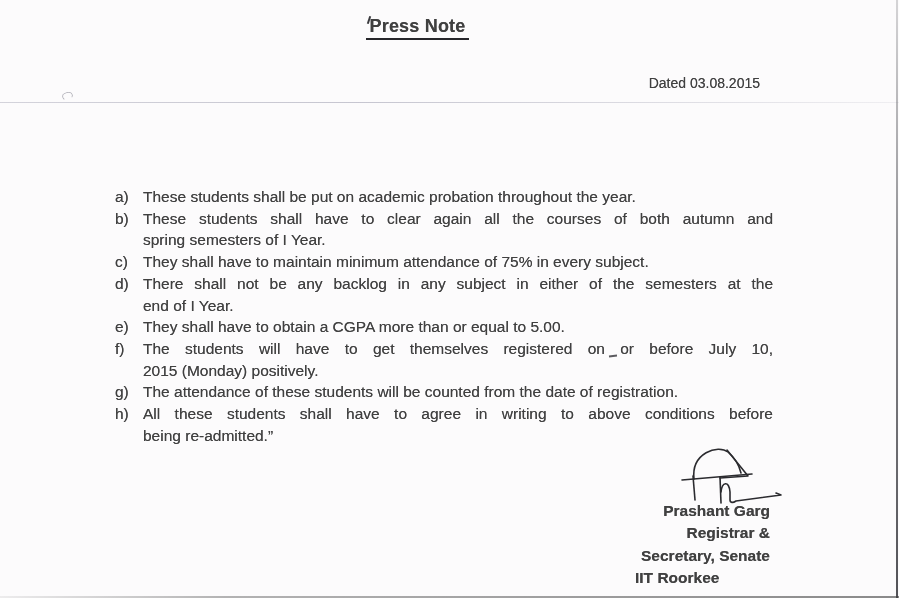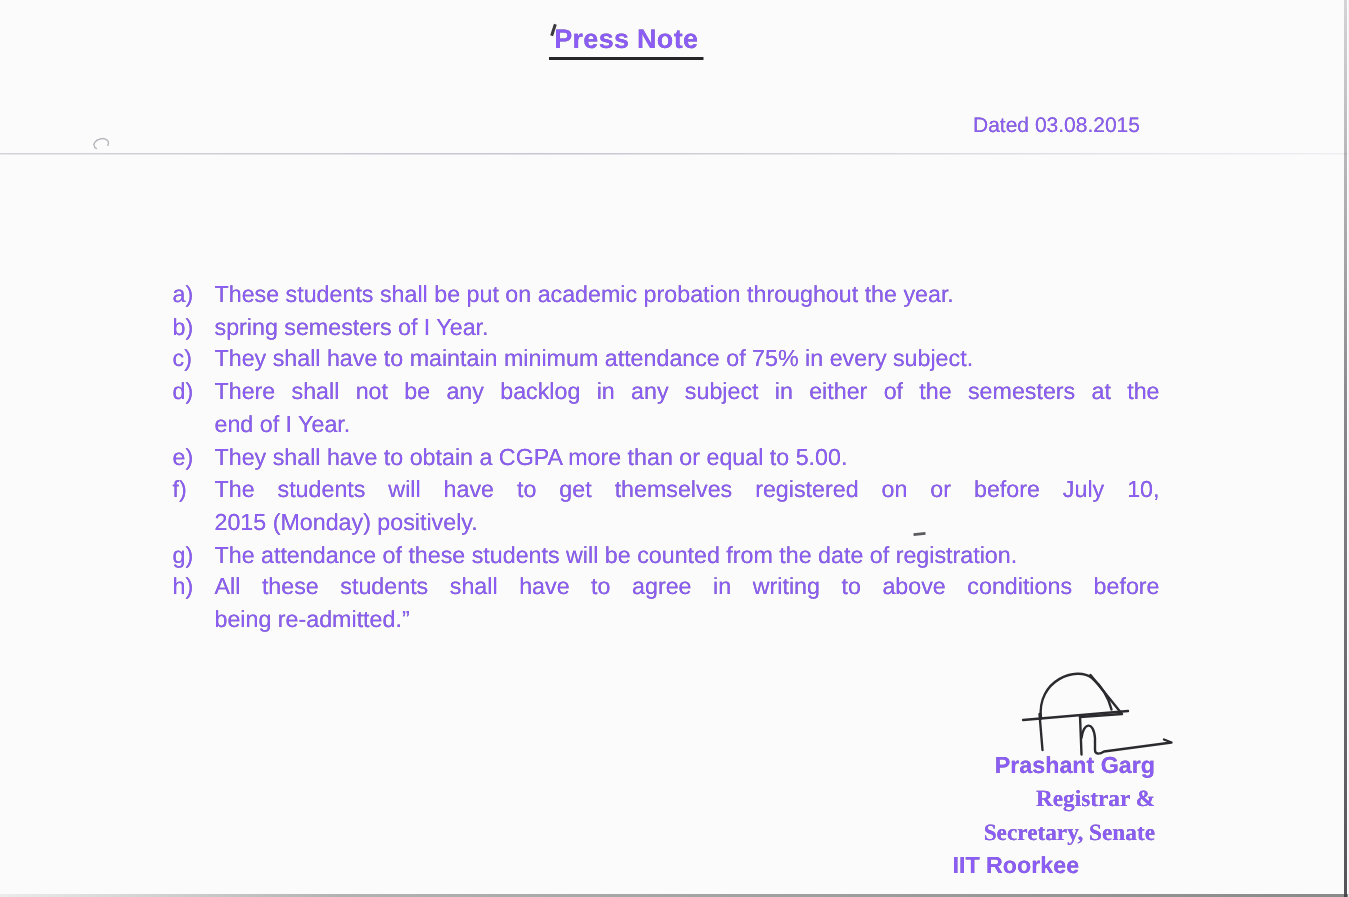--- a/index.html
+++ b/index.html
@@ -2,21 +2,21 @@
 <html><head>
 <meta charset="utf-8">
 <style>
   html, body { margin: 0; padding: 0; background: #e9e9e9; }
   .page {
     position: relative;
     width: 899px;
     height: 598px;
     background: #fcfbfc;
     font-family: "Liberation Sans", sans-serif;
-    color: #8b5cf6;
+    color: #404040;
     overflow: hidden;
     text-shadow: 0 0 0.4px rgba(10,10,12,0.55);
   }
 
   
   .title-wrap {
     position: absolute;
     top: 16px; left: 0; right: 0;
     text-align: center;
   }
@@ -79,21 +79,21 @@
   .sig-block {
     position: absolute;
     left: 635px; top: 500px;
     width: 135px;
     font-size: 15.5px;
     line-height: 22.3px;
     white-space: nowrap;
   }
   .sig-name { text-align: right; font-weight: 700; }
   .sig-line { font-weight: 700; }
-  .al-r { text-align: right; font-family: Liberation Serif, serif; }
+  .al-r { text-align: right; }
   .al-l { text-align: left; }
 
   
   .scan-hline {
     position: absolute;
     top: 102px; left: 0;
     width: 899px; height: 1px;
     background: linear-gradient(to right,
       rgba(145,145,165,0.38), rgba(145,145,165,0.5) 40%, rgba(145,145,165,0.12));
   }
@@ -145,20 +145,21 @@
   <div class="conditions" id="conditions">
       <div class="cond-row">
         <div class="cond-label">a)</div>
         <div class="cond-text">
           <div class="tline">These students shall be put on academic probation throughout the year.</div>
         </div>
       </div>
       <div class="cond-row">
         <div class="cond-label">b)</div>
         <div class="cond-text">
+          <div class="tline jl">These students shall have to clear again all the courses of both autumn and</div>
           <div class="tline">spring semesters of I Year.</div>
         </div>
       </div>
       <div class="cond-row">
         <div class="cond-label">c)</div>
         <div class="cond-text">
           <div class="tline">They shall have to maintain minimum attendance of 75% in every subject.</div>
         </div>
       </div>
       <div class="cond-row">

